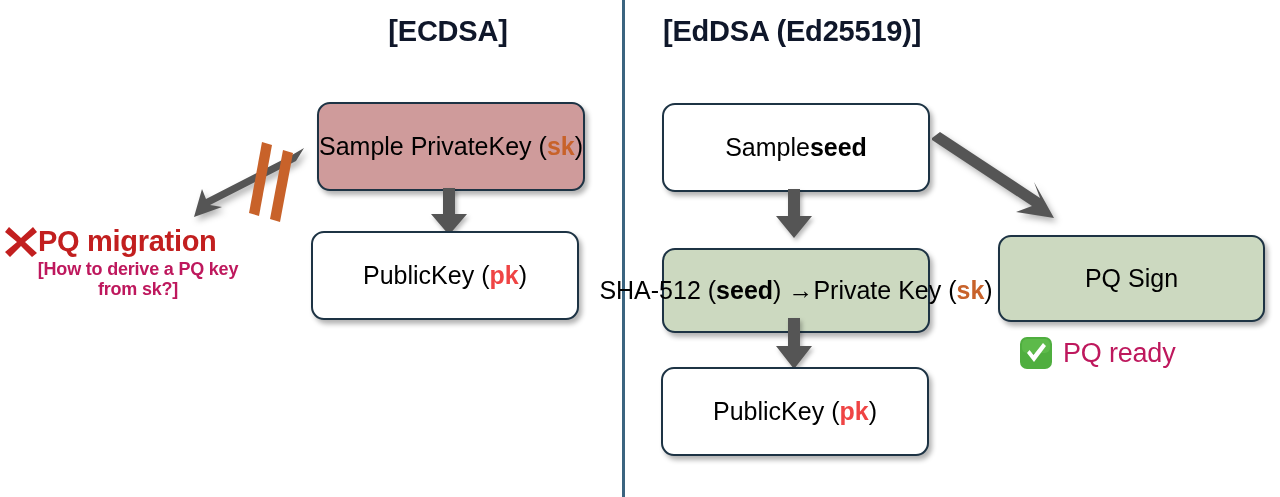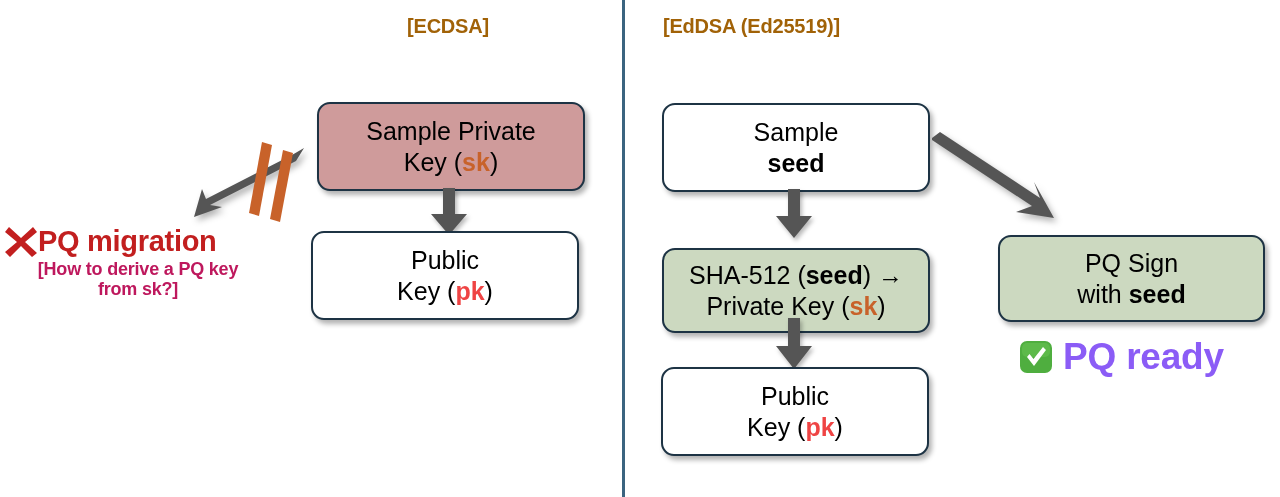--- a/index.html
+++ b/index.html
@@ -23,38 +23,38 @@
     top: 0px;
     width: 3px;
     height: 497px;
     background: #3b6480;
   }
 
   
   .section-title {
     position: absolute;
     font-weight: bold;
-    font-size: 20px;
-    color: #a16207;
+    font-size: 29px;
+    color: #0f172a;
     white-space: nowrap;
     letter-spacing: -0.2px;
   }
   #title-ecdsa  { left: 378px; top: 15px; width: 140px; text-align: center; }
   #title-eddsa  { left: 663px; top: 15px; text-align: left; }
 
   
   .box {
     position: absolute;
     box-sizing: border-box;
     border: 2.5px solid #1d3344;
     border-radius: 13px;
     background: #ffffff;
     box-shadow: 3px 4px 5px rgba(0,0,0,0.30);
     display: flex;
-    flex-direction: column;
+    flex-direction: row;
     align-items: center;
     justify-content: center;
     line-height: 1.22;
     color: #000000;
   }
   .box .line {
     white-space: nowrap;
     font-size: 25px;
   }
   .box.pink  { background: #cf9b9b; }
@@ -130,23 +130,23 @@
   #pq-ready-block {
     position: absolute;
     left: 1019px;
     top: 336px;
     display: flex;
     align-items: center;
     gap: 10px;
   }
   #check-mark-icon { width: 34px; height: 34px; flex: none; }
   #pq-ready-label {
-    font-size: 37px;
-    font-weight: bold;
-    color: #8b5cf6;
+    font-size: 27px;
+    font-weight: normal;
+    color: #be185d;
     white-space: nowrap;
     letter-spacing: -0.2px;
   }
 </style>
 </head>
 <body>
 
 <div id="canvas">
 
   <div class="divider"></div>
@@ -222,23 +222,20 @@
       <span>Key (</span><span class="pk">pk</span><span>)</span>
     </div>
   </div>
 
   <svg class="diag-arrow" id="arrow-seed-to-pqsign" viewBox="0 0 130 90">
     <path d="M4,6 L12,0 L112,66 L106,50 L126,86 L88,80 L104,74 L4,8 Z" fill="#555555"></path>
   </svg>
 
   <div class="box green" id="box-pq-sign">
     <div class="line">PQ Sign</div>
-    <div class="line">
-      <span>with </span><span class="bd">seed</span>
-    </div>
   </div>
 
   <div id="pq-ready-block">
     <svg id="check-mark-icon" viewBox="0 0 34 34">
       <rect x="1" y="1" width="32" height="32" rx="7" ry="7" fill="#4fae3f"></rect>
       <rect x="3" y="3" width="28" height="14" rx="5" ry="5" fill="#61bd4f" opacity="0.75"></rect>
       <path d="M8,17 L10.5,14 L14.5,19 L24,7 L27,10 L15,26 Z" fill="#ffffff"></path>
     </svg>
     <div id="pq-ready-label">PQ ready</div>
   </div>

